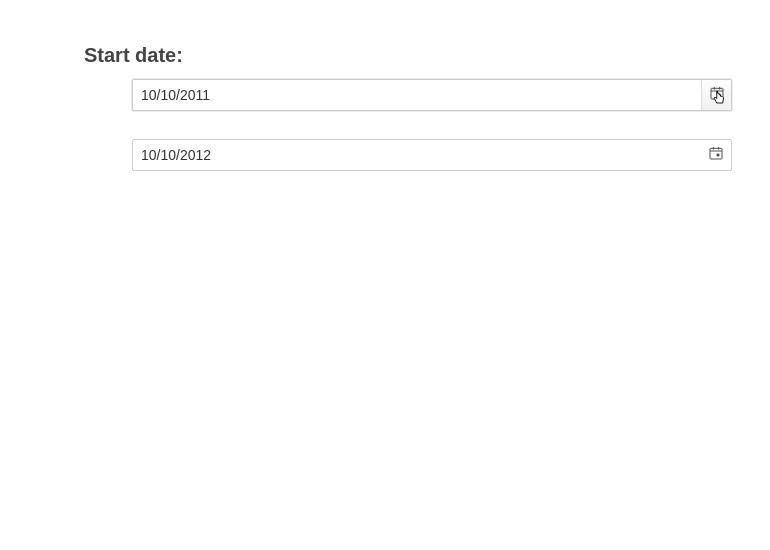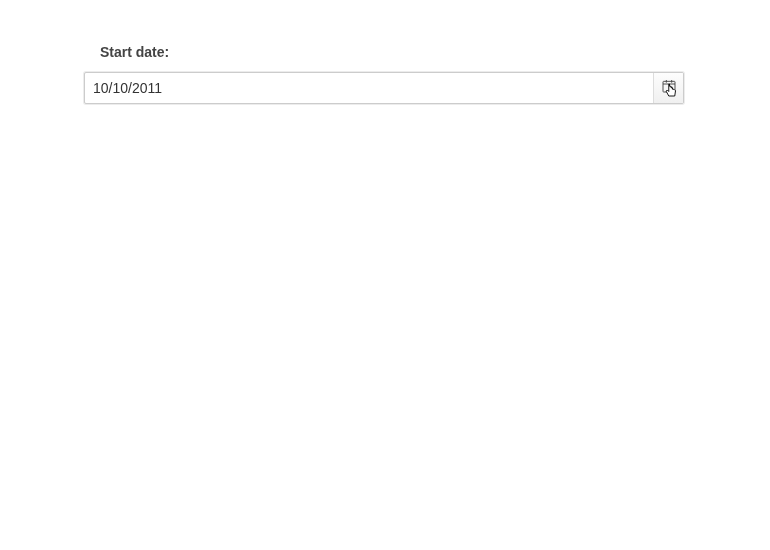--- a/index.html
+++ b/index.html
@@ -11,35 +11,35 @@
       font-family: Arial, Helvetica, sans-serif;
       background: #ffffff;
       width: 770px;
       height: 550px;
       padding: 44px 84px;
     }
     .field-group {
       margin-bottom: 28px;
     }
     .field-label {
-      font-size: 14px;
+      font-size: 20px;
       font-weight: bold;
       color: #444444;
       display: block;
       margin-bottom: 12px;
-      margin-left: 16px;
     }
     .date-input-wrapper {
       display: flex;
       border: 1px solid #cccccc;
       border-radius: 2px;
       height: 32px;
       width: 600px;
       background: #ffffff;
       overflow: hidden;
+      margin-left: 48px;
     }
     .date-input-wrapper.hover {
       box-shadow: 0 0 0 1px rgba(180,180,180,0.25);
     }
     .date-input {
       flex: 1;
       border: none;
       outline: none;
       padding: 0 8px;
       font-size: 14px;
@@ -101,13 +101,27 @@
       <span class="cursor-overlay">
         <svg viewBox="0 0 24 24">
           <path d="M9 4 L9 14 L7 12 L5.5 13.5 L9 20 L17 20 L18 13 L16 11 L14 11 L14 9 L12 9 L12 7 L10 7 L10 4 Z"></path>
         </svg>
       </span>
     </div>
   </div>
 </div>
 
 <div class="field-group">
+  <div class="date-input-wrapper">
+    <input type="text" class="date-input" value="10/10/2012" style="">
+    <div class="calendar-btn plain">
+      <span>
+        <svg viewBox="0 0 24 24">
+          <rect x="3" y="5" width="18" height="16" rx="1"></rect>
+          <line x1="3" y1="9" x2="21" y2="9"></line>
+          <line x1="8" y1="3" x2="8" y2="7"></line>
+          <line x1="16" y1="3" x2="16" y2="7"></line>
+          <rect x="13" y="13" width="4" height="4" fill="#444444" stroke="none"></rect>
+        </svg>
+      </span>
+    </div>
+  </div>
 </div>
 
 </body></html>

